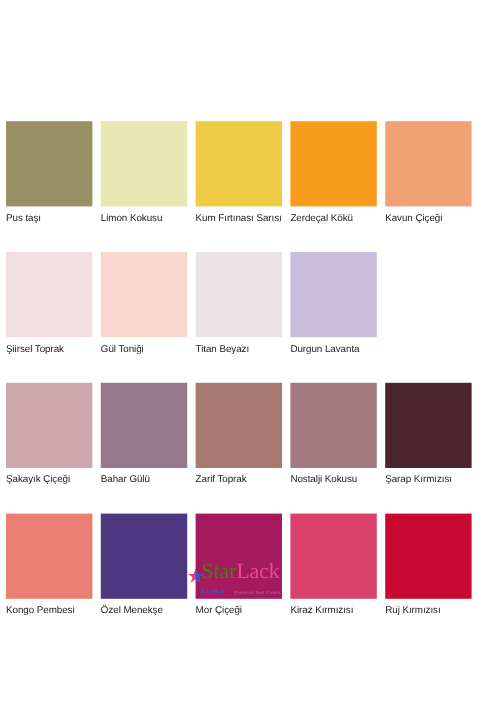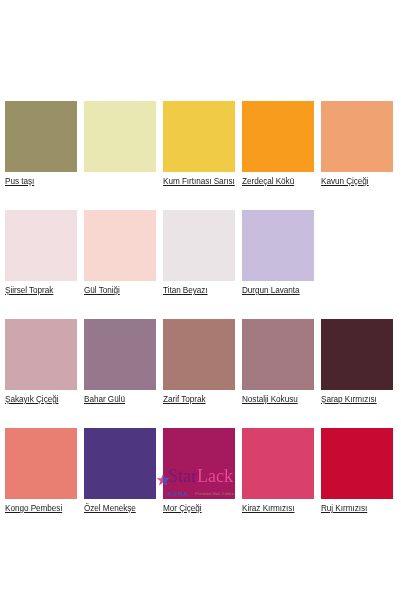--- a/index.html
+++ b/index.html
@@ -44,21 +44,20 @@
   }
   .swatch-label {
     display: block;
     font-family: "Liberation Sans", sans-serif;
     font-size: 8.2px;
     line-height: 10px;
     color: #1b1b1b;
     padding-top: 5px;
     letter-spacing: -0.05px;
     white-space: nowrap;
-    text-decoration: underline;
   }
   #brand-logo {
     position: absolute;
     left: 0;
     top: 466px;
     width: 401px;
     text-align: center;
   }
   .logo-wordmark {
     display: inline-block;
@@ -69,21 +68,21 @@
     white-space: nowrap;
   }
   .logo-star-icon {
     position: absolute;
     left: -11px;
     top: 5px;
     width: 14px;
     height: 14px;
   }
   .logo-word-star {
-    color: #701a75;
+    color: #4d7c0f;
     letter-spacing: 0px;
   }
   .logo-word-lack {
     color: #ec4899;
     letter-spacing: 0px;
   }
   .logo-sub-row {
     position: relative;
     height: 8px;
     margin-top: -2px;
@@ -113,20 +112,21 @@
 
   <div id="swatch-grid">
 
     <div class="swatch-row">
       <div class="swatch-cell">
         <span class="swatch-chip" style="background:#9a9065"></span>
         <span class="swatch-label">Pus taşı</span>
       </div>
       <div class="swatch-cell">
         <span class="swatch-chip" style="background:#eae8b2"></span>
+        <span class="swatch-label">Limon Kokusu</span>
       </div>
       <div class="swatch-cell">
         <span class="swatch-chip" style="background:#f0cc46"></span>
         <span class="swatch-label">Kum Fırtınası Sarısı</span>
       </div>
       <div class="swatch-cell">
         <span class="swatch-chip" style="background:#f79c1c"></span>
         <span class="swatch-label">Zerdeçal Kökü</span>
       </div>
       <div class="swatch-cell">

